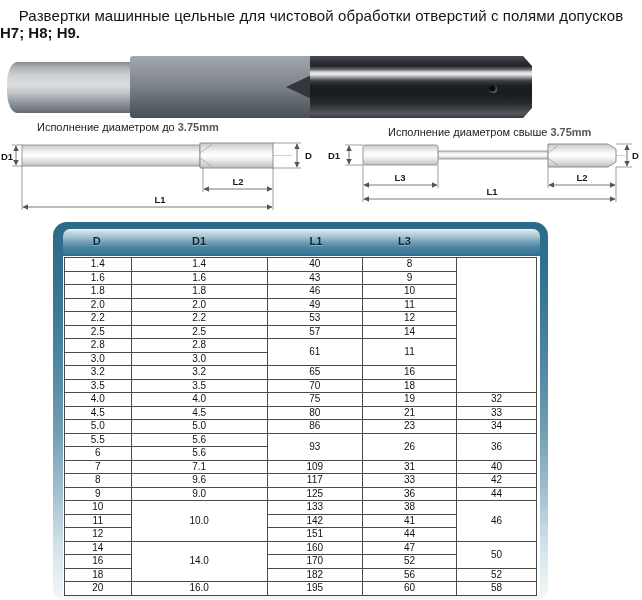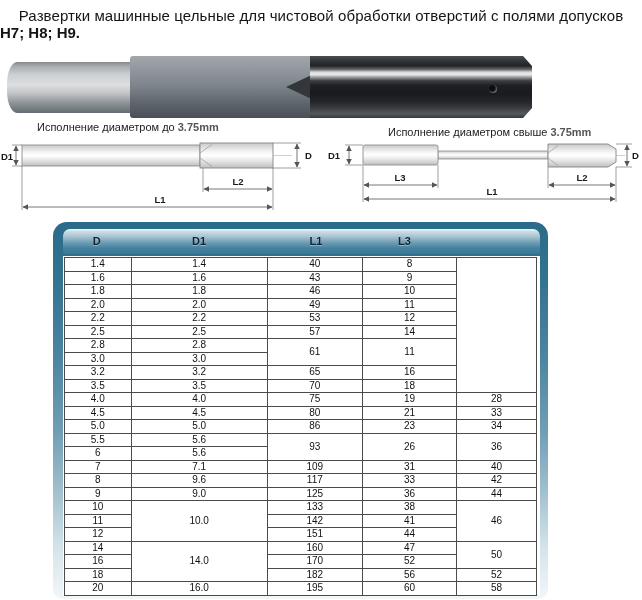--- a/index.html
+++ b/index.html
@@ -230,21 +230,21 @@
               <td>3.5</td>
               <td>3.5</td>
               <td>70</td>
               <td>18</td>
             </tr>
             <tr>
               <td>4.0</td>
               <td>4.0</td>
               <td>75</td>
               <td>19</td>
-              <td>28</td>
+              <td>32</td>
             </tr>
             <tr>
               <td>4.5</td>
               <td>4.5</td>
               <td>80</td>
               <td>21</td>
               <td>33</td>
             </tr>
             <tr>
               <td>5.0</td>

